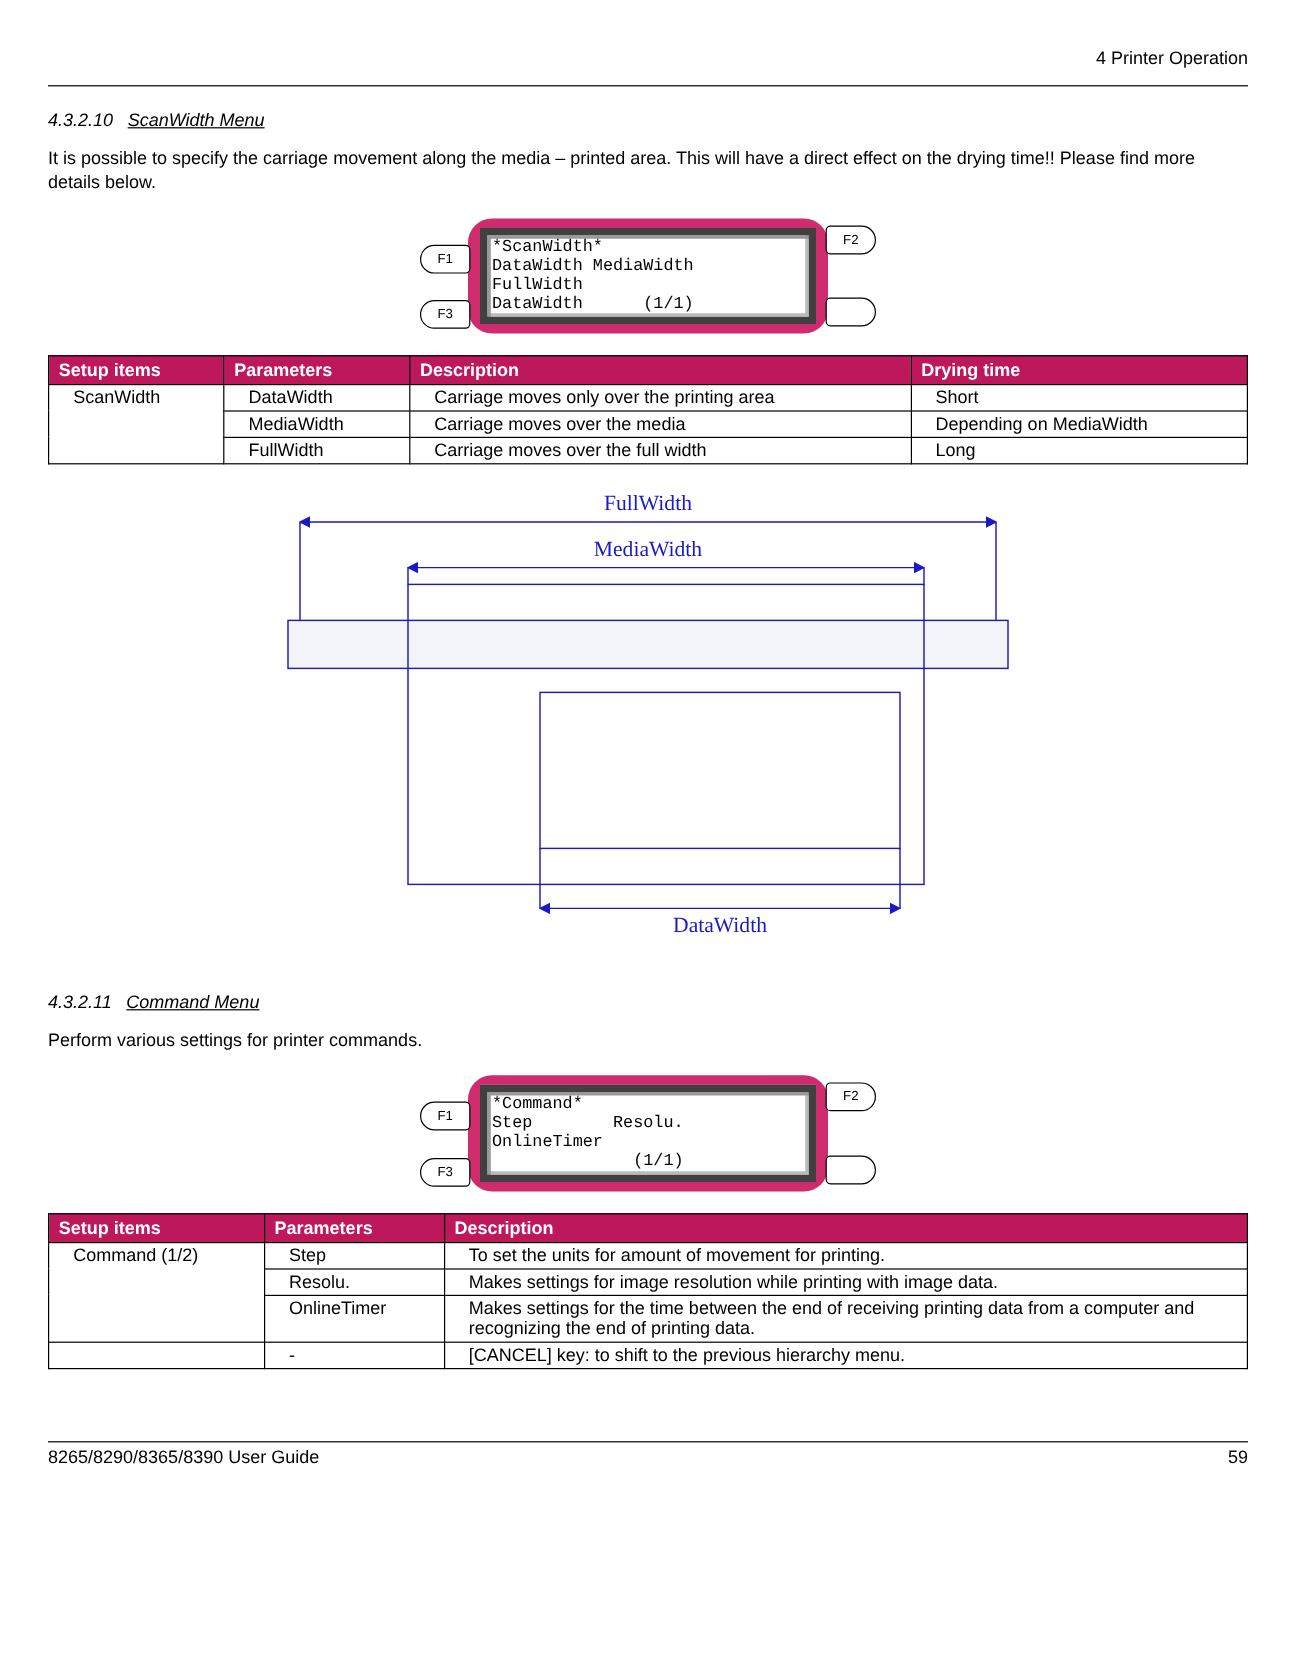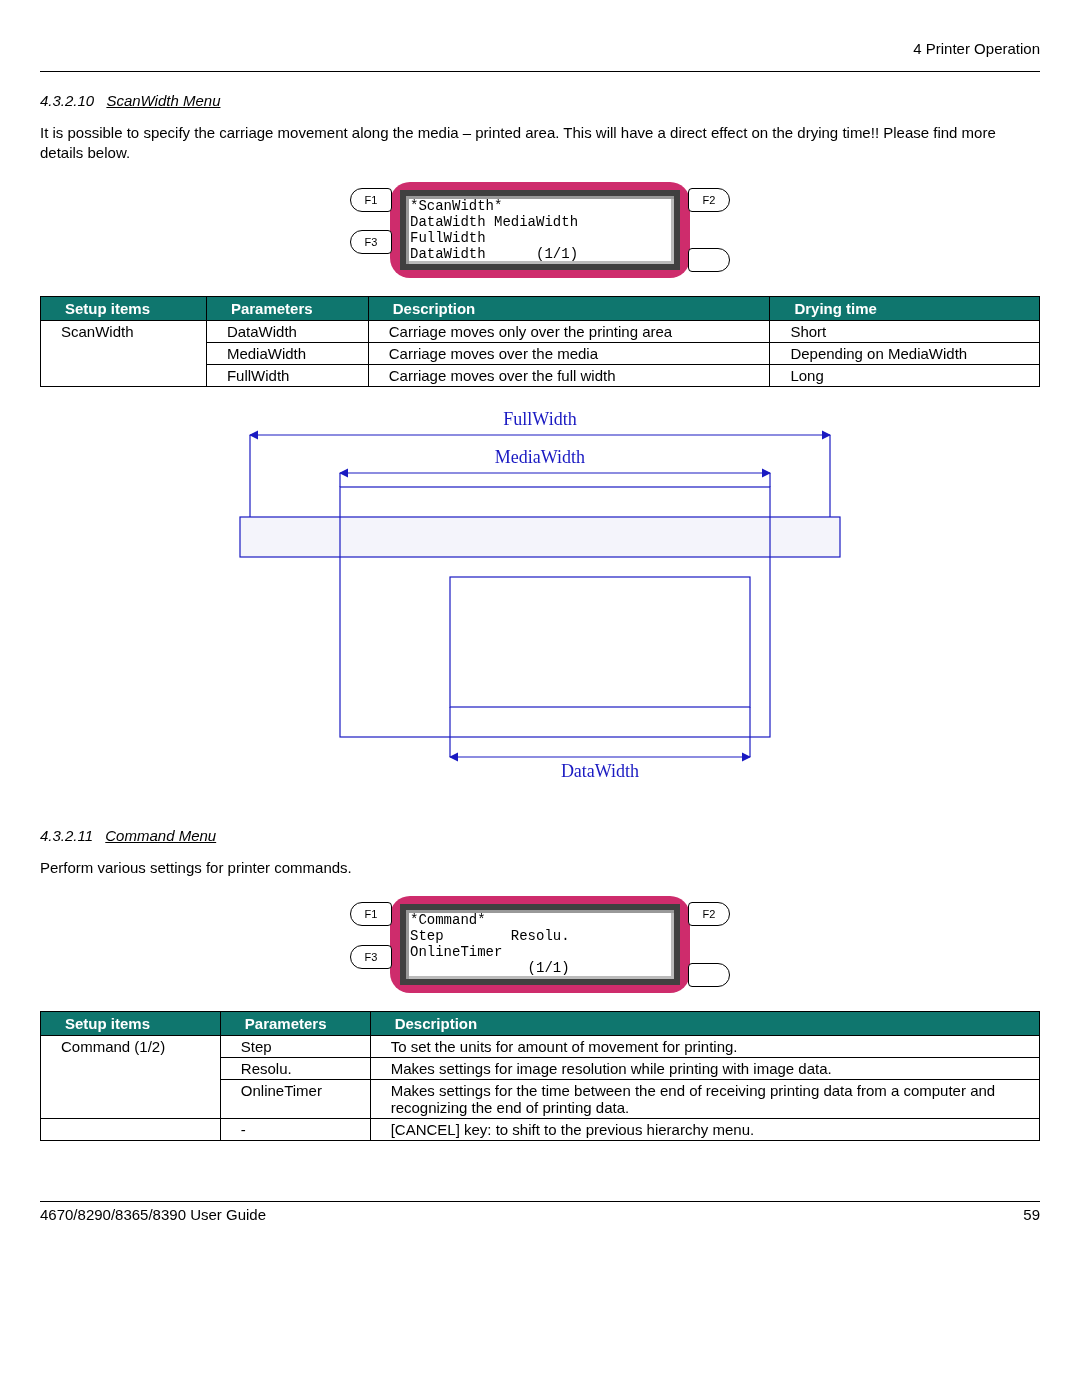--- a/index.html
+++ b/index.html
@@ -61,38 +61,38 @@
     position: absolute;
     width: 40px;
     height: 22px;
     background: #fff;
     border: 1.5px solid #000;
     font-size: 11px;
     display: flex;
     align-items: center;
     justify-content: center;
   }
-  .fbtn.f1 { left: -40px; top: 6px; border-radius: 12px 4px 4px 12px; }
+  .fbtn.f1 { left: -40px; top: 22px; border-radius: 12px 4px 4px 12px; }
   .fbtn.f2 { right: -40px; top: 6px; border-radius: 4px 12px 12px 4px; justify-content: center; text-align: right; }
-  .fbtn.f3 { left: -40px; bottom: 24px; border-radius: 12px 4px 4px 12px; }
+  .fbtn.f3 { left: -40px; bottom: 4px; border-radius: 12px 4px 4px 12px; }
   .fbtn.f4 { right: -40px; bottom: 6px; border-radius: 4px 12px 12px 4px; }
   .fbtn.blank::after { content: ""; }
 
   table.spec {
     border-collapse: collapse;
     width: 100%;
     margin: 4px 0 20px 0;
     font-size: 15px;
   }
   table.spec th {
-    background: #0f766e;
+    background: #be185d;
     color: #fff;
     font-weight: bold;
     text-align: left;
-    padding: 3px 24px;
+    padding: 3px 8px;
     border: 1px solid #000;
   }
   table.spec td {
     border: 1px solid #000;
     padding: 2px 20px;
     vertical-align: top;
   }
 
   .width-diagram {
     display: flex;
@@ -255,17 +255,17 @@
     </tr>
     <tr>
       <td></td>
       <td>-</td>
       <td>[CANCEL] key: to shift to the previous hierarchy menu.</td>
     </tr>
   </tbody>
     </table>
 
   <div class="footer">
-    <span>4670/8290/8365/8390 User Guide</span>
+    <span>8265/8290/8365/8390 User Guide</span>
     <span>59</span>
   </div>
 
 </div>
 
 </body></html>

